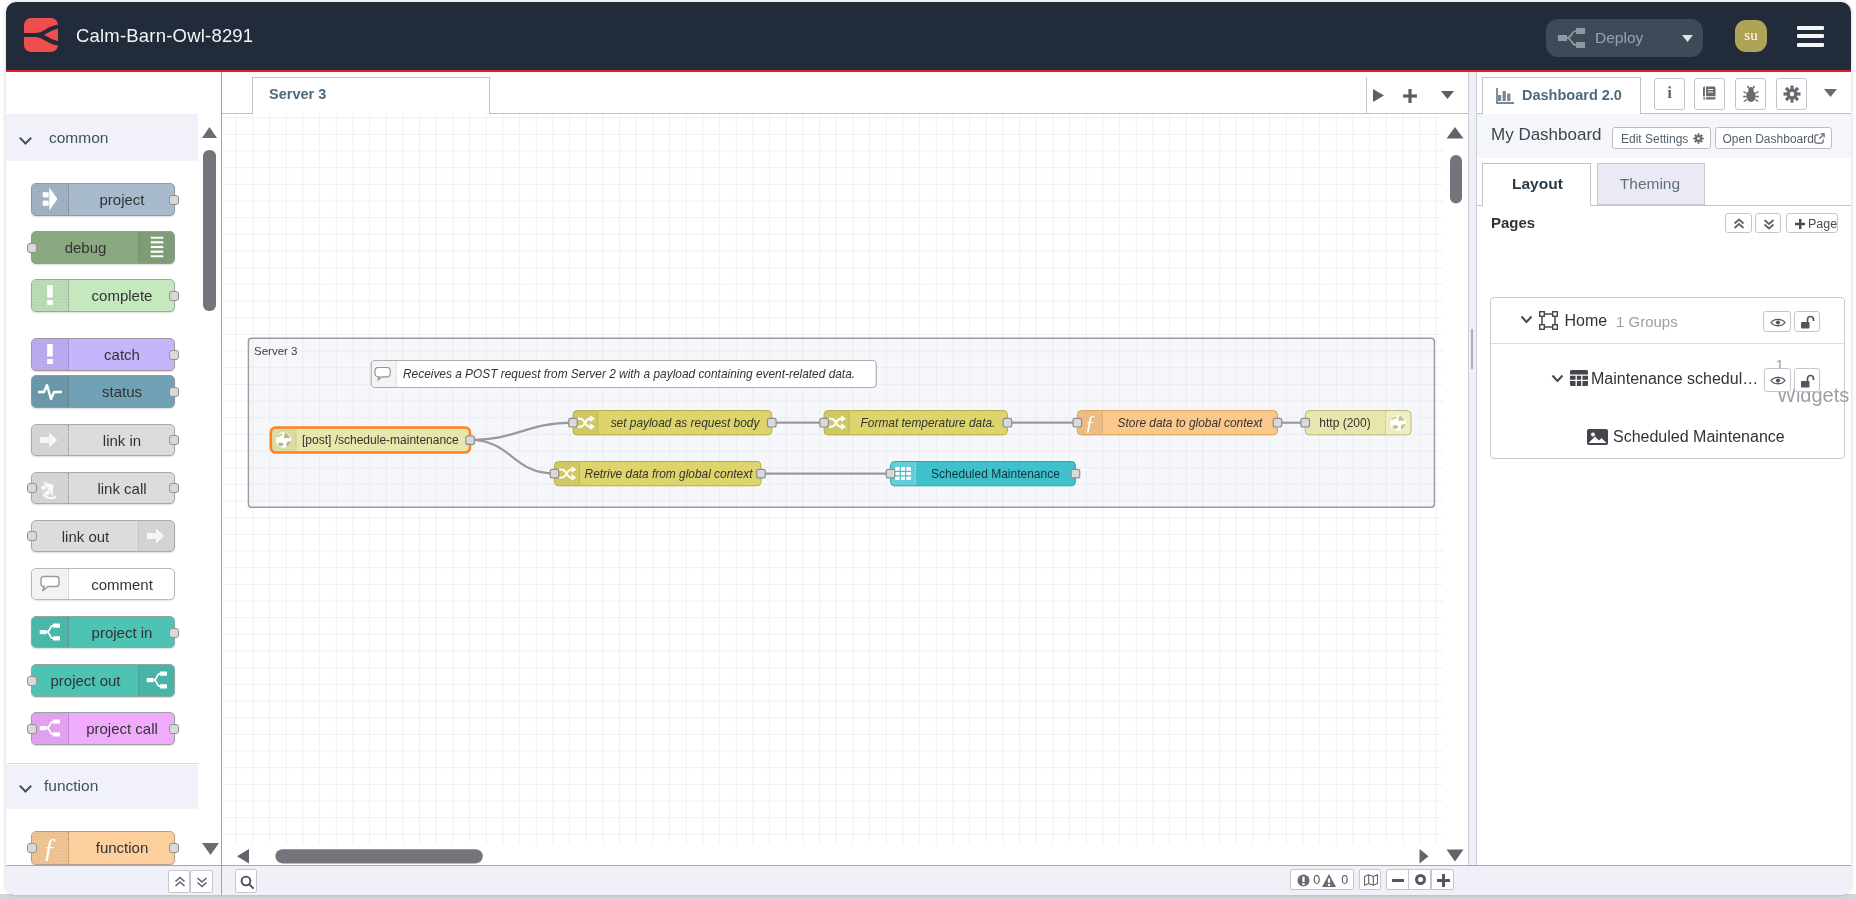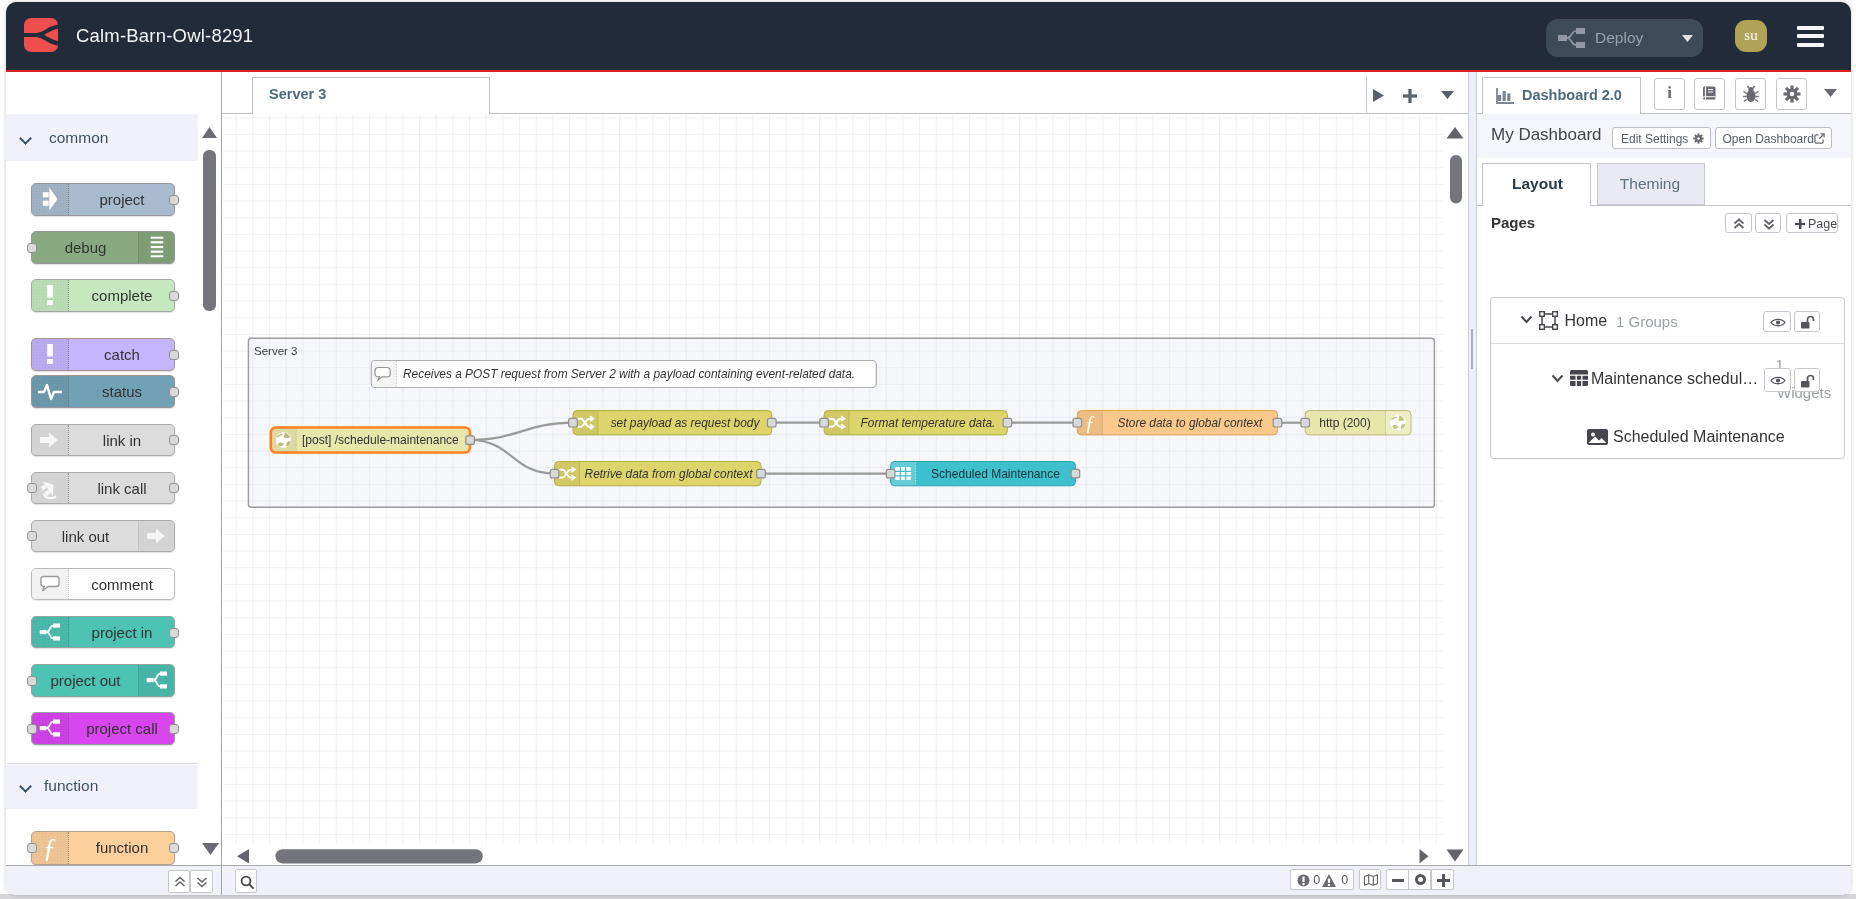--- a/index.html
+++ b/index.html
@@ -225,21 +225,21 @@
               <rect x="0" y="7" width="7" height="4.2" fill="#fff"></rect>
               <rect x="13.5" y="0.5" width="7" height="4.2" fill="#fff"></rect>
               <rect x="13.5" y="13.3" width="7" height="4.2" fill="#fff"></rect>
               <path d="M7 9c4 0 3-6.4 6.5-6.4M7 9c4 0 3 6.4 6.5 6.4" stroke="#fff" stroke-width="1.7" fill="none"></path>
             </svg>
           </div>
 <div class="pl" style="left:0;width:108px">project out</div>
           <div class="pp ppl"></div>
         </div>
 
-<div class="pn" style="top:712.1px;background:#d946ef;border:1.2px solid #96a39f">
+<div class="pn" style="top:712.1px;background:#f0abfc;border:1.2px solid #96a39f">
 <div class="icl">
             <svg class="icn" width="21" height="18" viewBox="0 0 21 18">
               <rect x="0" y="7" width="7" height="4.2" fill="#fff"></rect>
               <rect x="13.5" y="0.5" width="7" height="4.2" fill="#fff"></rect>
               <rect x="13.5" y="13.3" width="7" height="4.2" fill="#fff"></rect>
               <path d="M7 9c4 0 3-6.4 6.5-6.4M7 9c4 0 3 6.4 6.5 6.4" stroke="#fff" stroke-width="1.7" fill="none"></path>
             </svg>
           </div>
 <div class="pl" style="left:37px;width:107px">project call</div>
           <div class="pp ppl"></div>
@@ -575,21 +575,21 @@
           <path d="M1.5 1.5L6.5 7l5-5.5" stroke="#4a4a52" stroke-width="2" fill="none"></path>
         </svg>
 <svg class="a" style="left:1569.5px;top:370px" width="18" height="16" viewBox="0 0 18 16">
           <rect x="0" y="0" width="18" height="16" rx="1.5" fill="#45454d"></rect>
           <g stroke="#fff" stroke-width="1.3">
             <path d="M0 5.2H18M0 10.4H18M6.2 5.2V16M11.8 5.2V16"></path>
           </g>
         </svg>
 <div class="a tt" style="left:1591px;top:369.5px">Maintenance schedul…</div>
 <div class="a gray" style="left:1775.5px;top:356px;font-size:15px">1</div>
-<div class="a gray" style="left:1777px;top:384px;font-size:15px">Widgets</div>
+<div class="a gray" style="left:1777px;top:384px;font-size:20px">Widgets</div>
 <div class="sbtn" style="left:1764.2px;top:368.2px;width:26.5px;height:23.4px">
           <svg class="a" style="left:5px;top:6px" width="16" height="11" viewBox="0 0 16 11">
             <path d="M1 5.5C4 1.2 12 1.2 15 5.5C12 9.8 4 9.8 1 5.5z" stroke="#55555d" stroke-width="1.3" fill="none"></path>
             <circle cx="8" cy="5.5" r="2.1" fill="#55555d"></circle>
           </svg>
         </div>
 <div class="sbtn" style="left:1793.8px;top:368.2px;width:26.5px;height:23.4px">
           <svg class="a" style="left:5.5px;top:4.5px" width="15" height="15" viewBox="0 0 15 15">
             <rect x="1" y="7" width="8.5" height="6.5" rx="1" fill="#55555d"></rect>
             <path d="M7.5 7V4.5a3 3 0 016 0V6" stroke="#55555d" stroke-width="1.7" fill="none"></path>

